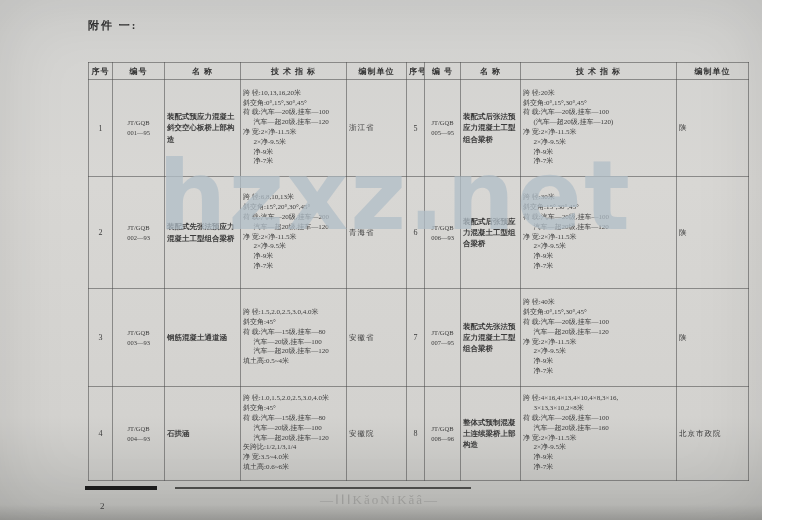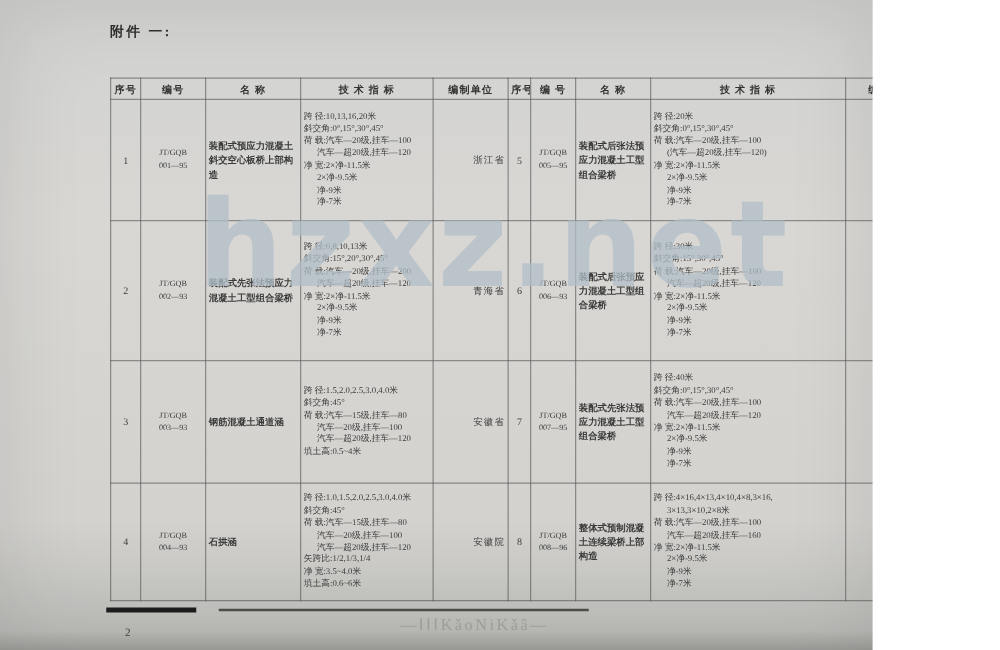--- a/index.html
+++ b/index.html
@@ -1,16 +1,16 @@
 <!DOCTYPE html>
 <html><head>
 <meta charset="utf-8">
 <style>
   html,body{margin:0;padding:0;}
-  .stage{position:relative;width:698px;height:520px;overflow:hidden;
+  .stage{position:relative;width:762px;height:520px;overflow:hidden;
     background:linear-gradient(180deg,#d2d2d0 0%,#d8d7d4 35%,#d3d2cf 80%,#bcbcb9 97%,#9f9f9c 100%);
     box-shadow:inset 0 0 70px rgba(0,0,0,0.10);
     font-family:"Liberation Serif", serif;color:#3b3b3b;}
   .attachment{position:absolute;left:88px;top:18px;font-size:11px;font-weight:bold;
     letter-spacing:2px;color:#2e2e2e;}
   .title{position:absolute;left:88px;top:42px;width:660px;text-align:center;
     font-size:12px;font-weight:bold;letter-spacing:1px;color:#232323;}
   table.std{position:absolute;left:88px;top:62px;width:660px;border-collapse:collapse;
     table-layout:fixed;}
   table.std th, table.std td{border:1px solid rgba(75,75,75,0.55);padding:1px 2px;
@@ -20,21 +20,21 @@
   tbody tr:nth-child(1){height:97px;}
   tbody tr:nth-child(2){height:112px;}
   tbody tr:nth-child(3){height:98px;}
   tbody tr:nth-child(4){height:94px;}
   th{font-size:8px;font-weight:bold;color:#333;letter-spacing:1px;white-space:nowrap;}
   td.c-no{text-align:center;font-size:8px;}
   td.c-code{text-align:center;font-size:6.5px;white-space:pre-wrap;line-height:1.5;}
   td.c-name{font-size:7.5px;line-height:1.5;padding:2px 3px;word-break:break-all;font-weight:bold;}
   td.c-specs{vertical-align:top;font-size:7px;line-height:1.4;white-space:pre-wrap;
     padding:3px 2px 1px 3px;word-break:break-all;}
-  td.c-unit{text-align:right;font-size:7.5px;letter-spacing:1px;word-break:break-all;
+  td.c-unit{text-align:left;font-size:7.5px;letter-spacing:1px;word-break:break-all;
     line-height:1.6;padding:1px 4px;}
   .wm-center{position:absolute;left:158px;top:128px;font-family:"DejaVu Sans",sans-serif;
     font-weight:bold;font-size:96px;letter-spacing:2px;color:rgba(176,189,199,0.75);
     pointer-events:none;margin-top:12px;}
   .wm-bottom{position:absolute;left:320px;top:492px;font-family:Liberation Serif, serif;
     font-size:13px;letter-spacing:2px;color:rgba(150,150,148,0.8);}
   .page-num{position:absolute;left:100px;top:501px;font-size:9px;color:#3f3f3f;}
   .bar-dark{position:absolute;left:85px;top:486px;width:72px;height:4px;background:#1c1c1c;}
   .line-dark{position:absolute;left:175px;top:487px;width:296px;height:2px;background:#4c4c4a;}
 </style>

